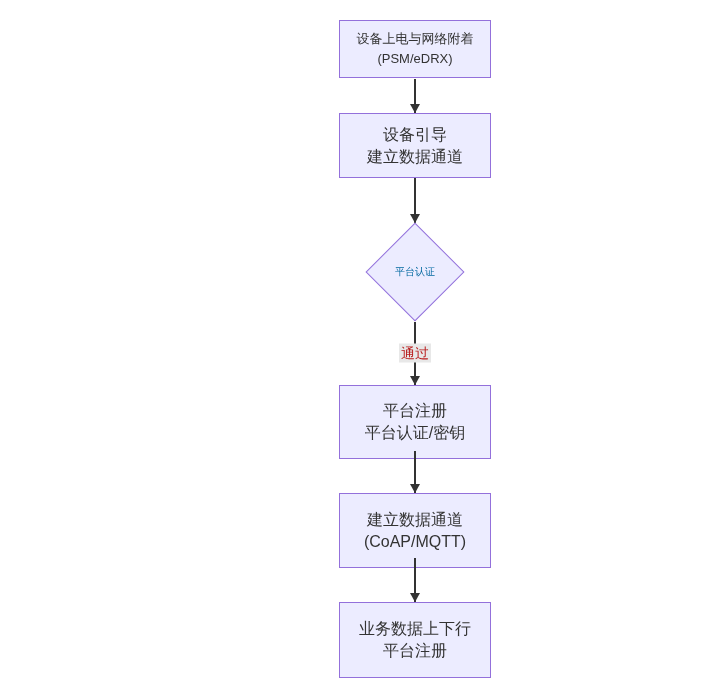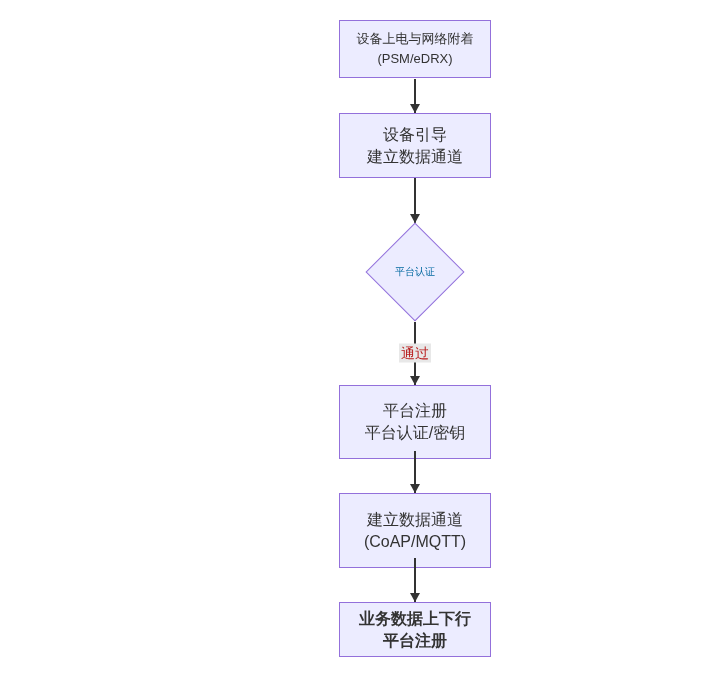--- a/index.html
+++ b/index.html
@@ -137,18 +137,18 @@
 
   <div class="node-rect" style="top:493px; height:75px;">
     <div>建立数据通道</div>
     <div>(CoAP/MQTT)</div>
   </div>
 
   <div class="edge" style="top:558px; height:44px;">
     <div class="arrowhead"></div>
   </div>
 
-  <div class="node-rect" style="top:602px; height:55px;font-weight:bold;">
+  <div class="node-rect" style="top:602px; height:76px;">
     <div>业务数据上下行</div>
     <div>平台注册</div>
   </div>
 
 </div>
 
 </body></html>

